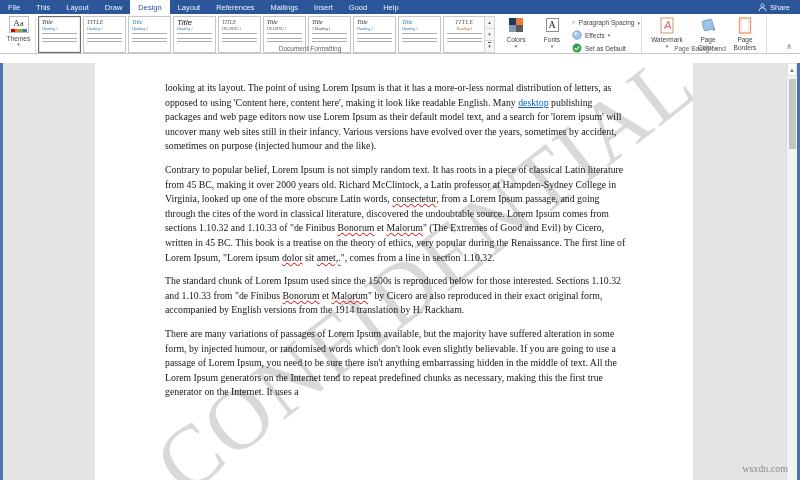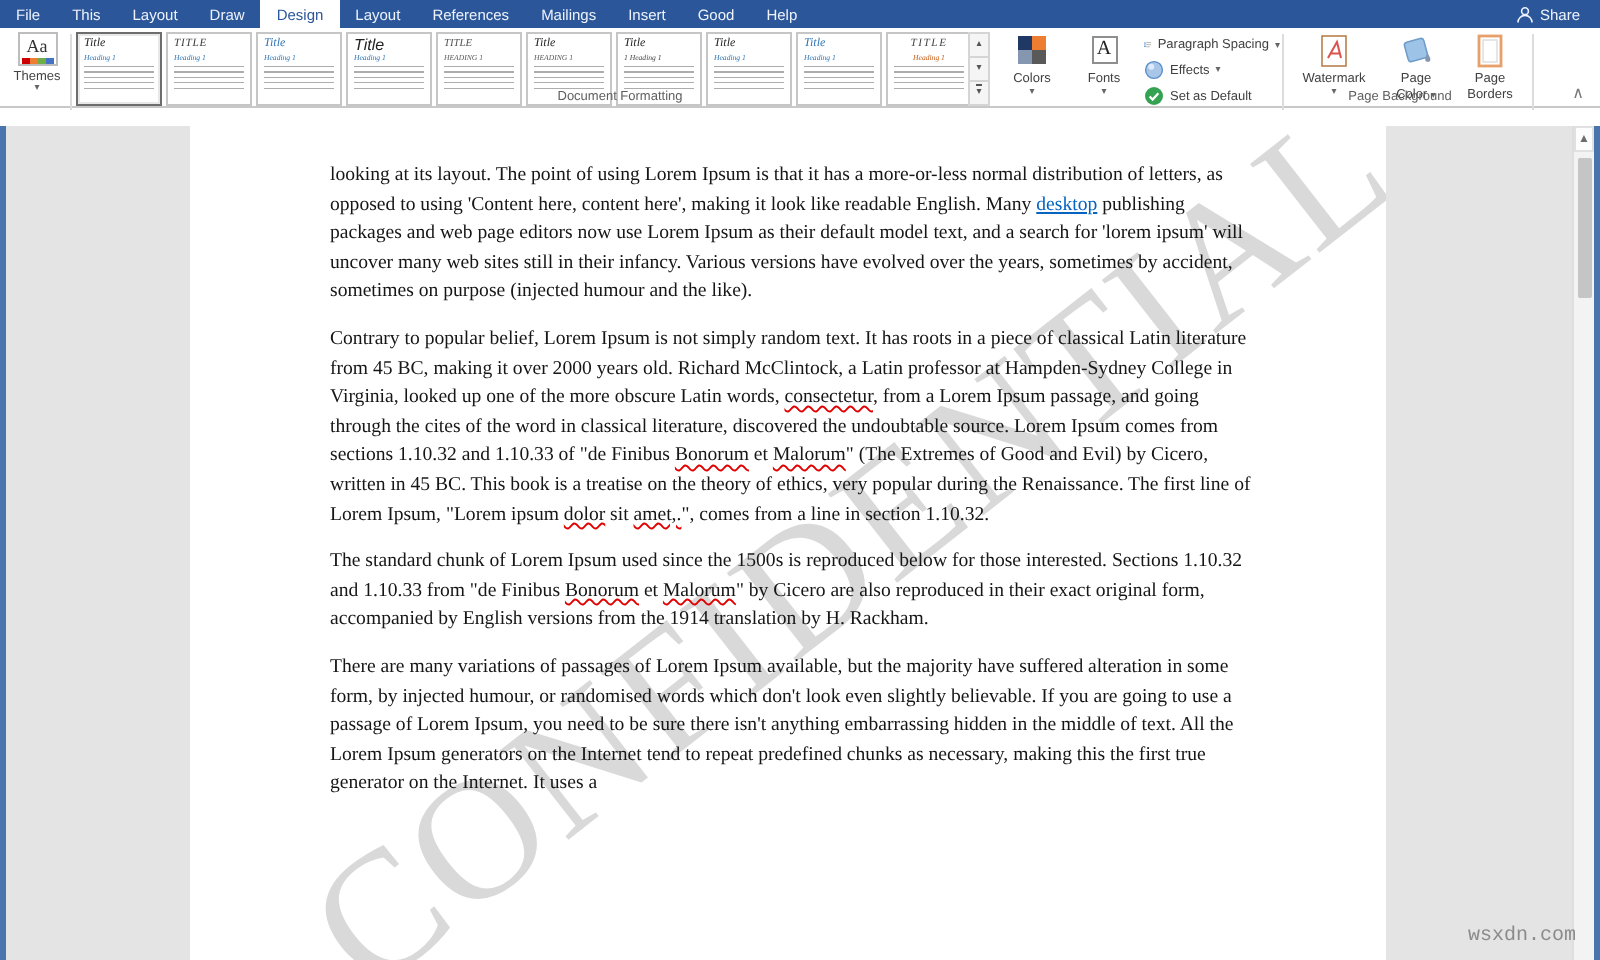--- a/index.html
+++ b/index.html
@@ -64,21 +64,21 @@
   .wmark{position:absolute;left:330px;top:210px;transform:translate(-50%,-50%) rotate(-38deg);font-family:"Liberation Serif",serif;font-size:86px;letter-spacing:2px;color:rgba(137,137,137,0.32);white-space:nowrap;z-index:0;}
   .content{position:absolute;left:70px;top:18px;width:462px;z-index:1;font-family:Liberation Serif, serif;font-size:9.8px;line-height:14.6px;color:#161616;}
   .content p{margin:0 0 9px 0;}
   .content .h2{font-size:14.5px;line-height:18px;font-weight:bold;margin:19px 0 9px 0;color:#000;}
   .content .link{color:#0563c1;text-decoration:underline;}
   .content .sp{text-decoration:underline wavy #e00000;text-decoration-thickness:1px;text-underline-offset:1px;}
 
   .scrollbar{position:absolute;right:3px;top:0;width:11px;height:100%;background:#f3f3f3;border-left:1px solid #dedede;}
   .sbtn{width:100%;height:13px;background:#fdfdfd;border:1px solid #e1e1e1;color:#6d6d6d;font-size:6px;text-align:center;line-height:12px;}
   .sthumb{position:absolute;left:2px;top:16px;width:7px;height:70px;background:#c5c5c5;border-radius:1px;}
-  .sitemark{position:absolute;right:12px;bottom:6px;font-size:10px;color:#8b8b8b;font-family:Liberation Mono, monospace;}
+  .sitemark{position:absolute;right:12px;bottom:6px;font-size:10px;color:#8b8b8b;font-family:Liberation Serif, serif;}
 </style>
 </head>
 <body>
 
 <div class="app">
 
   <div class="tabbar">
     <div id="tabs" style="display:flex;align-items:stretch;">
         <div class="tab">File</div>
         <div class="tab">This</div>

